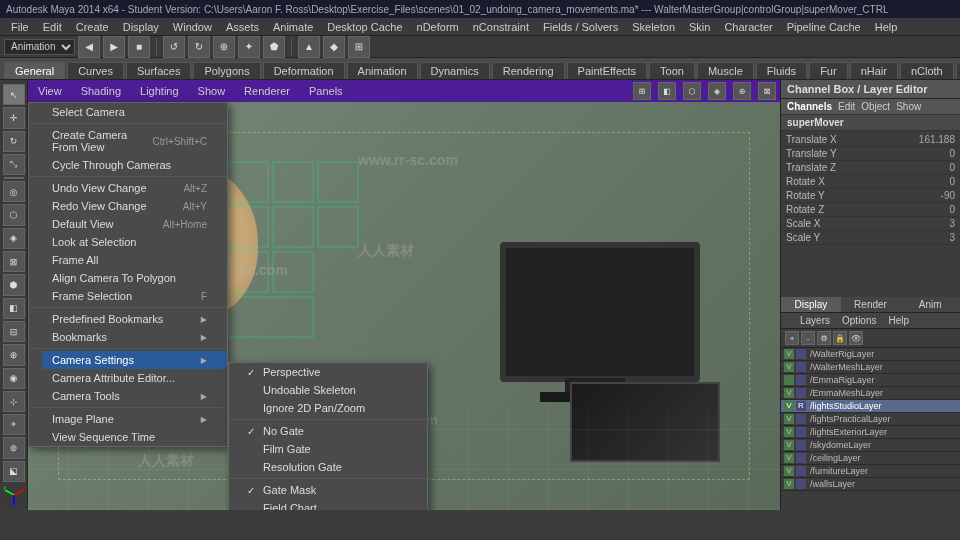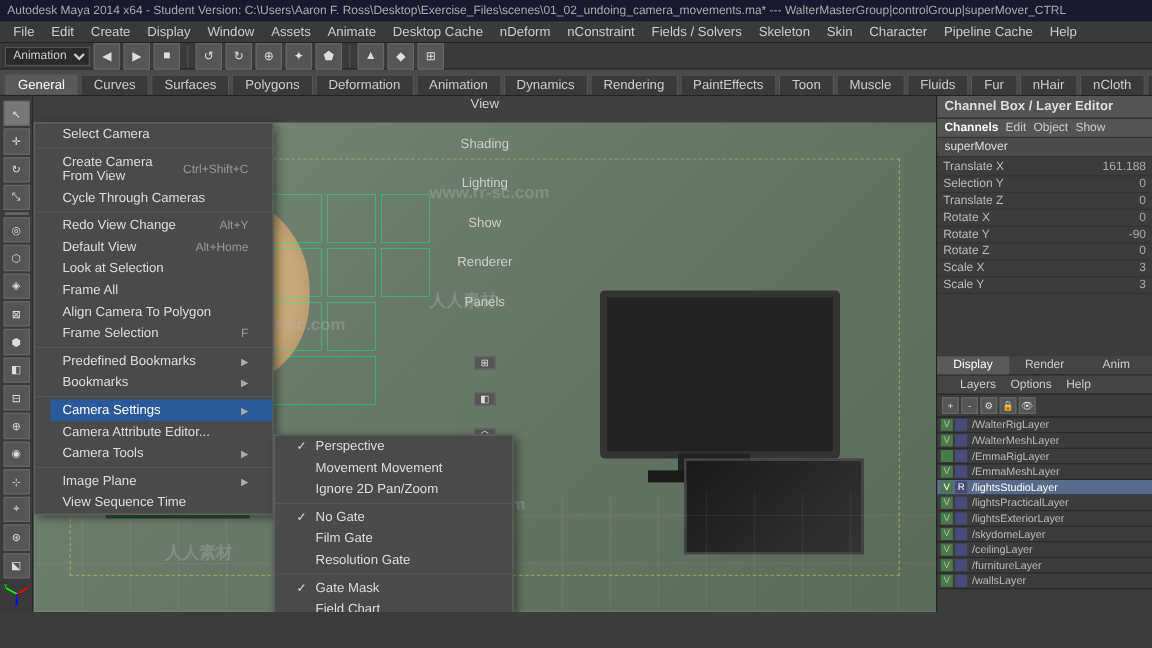--- a/index.html
+++ b/index.html
@@ -117,27 +117,26 @@
       background: #5a5a5a;
       position: relative;
       overflow: hidden;
     }
 
     
     #vp-toolbar {
       position: absolute;
       top: 0; left: 0; right: 0;
       height: 22px;
-      background: #404040;
+      background: #4c1d95;
       display: flex;
       align-items: center;
       padding: 0 4px;
-      gap: 19px;
+      gap: 7px;
       z-index: 10;
-      flex-direction: column;
     }
     .vp-menu { font-size: 11px; color: #ccc; padding: 1px 6px; cursor: pointer; }
     .vp-icon { width: 18px; height: 18px; background: #555; border: 1px solid #666; display: flex; align-items: center; justify-content: center; font-size: 8px; color: #ddd; cursor: pointer; }
 
     
     #scene-bg {
       position: absolute;
       top: 22px; left: 0; right: 0; bottom: 0;
       background: linear-gradient(135deg, #7a8a7a 0%, #6a7a6a 40%, #5a6a5a 100%);
     }
@@ -558,20 +557,24 @@
         <div class="vm-sep"></div>
         <div class="vm-item">
           <span>Create Camera From View</span>
           <span class="shortcut">Ctrl+Shift+C</span>
         </div>
         <div class="vm-item">
           <span>Cycle Through Cameras</span>
         </div>
         <div class="vm-sep"></div>
         <div class="vm-item">
+          <span>Undo View Change</span>
+          <span class="shortcut">Alt+Z</span>
+        </div>
+        <div class="vm-item">
           <span>Redo View Change</span>
           <span class="shortcut">Alt+Y</span>
         </div>
         <div class="vm-item">
           <span>Default View</span>
           <span class="shortcut">Alt+Home</span>
         </div>
         <div class="vm-item">
           <span>Look at Selection</span>
         </div>
@@ -611,21 +614,21 @@
         </div>
       </div>
 
       <div id="camera-submenu" style="top:282px;left:200px;">
         <div class="csm-item">
           <span class="csm-check">✓</span>
           <span>Perspective</span>
         </div>
         <div class="csm-item">
           <span class="csm-check"></span>
-          <span>Movement Movement</span>
+          <span>Undoable Skeleton</span>
         </div>
         <div class="csm-item">
           <span class="csm-check"></span>
           <span>Ignore 2D Pan/Zoom</span>
         </div>
         <div class="csm-sep"></div>
         <div class="csm-item">
           <span class="csm-check">✓</span>
           <span>No Gate</span>
         </div>
@@ -657,31 +660,31 @@
     </div>
     <div id="rp-header">
       <div class="rp-header-tabs">
         <span class="rp-header-tab active">Channels</span>
         <span class="rp-header-tab">Edit</span>
         <span class="rp-header-tab">Object</span>
         <span class="rp-header-tab">Show</span>
       </div>
     </div>
 
-    <div style="padding:2px 6px;background:#4a4a4a;border-bottom:1px solid #333;font-size:10px;color:#ddd;font-weight:normal;">
+    <div style="padding:2px 6px;background:#4a4a4a;border-bottom:1px solid #333;font-size:10px;color:#ddd;font-weight:bold;">
       <span>superMover</span>
     </div>
 
     <div id="channel-list">
       <div class="channel-item">
         <span>Translate X</span>
         <span class="channel-value">161.188</span>
       </div>
       <div class="channel-item">
-        <span>Selection Y</span>
+        <span>Translate Y</span>
         <span class="channel-value">0</span>
       </div>
       <div class="channel-item">
         <span>Translate Z</span>
         <span class="channel-value">0</span>
       </div>
       <div class="channel-item">
         <span>Rotate X</span>
         <span class="channel-value">0</span>
       </div>

